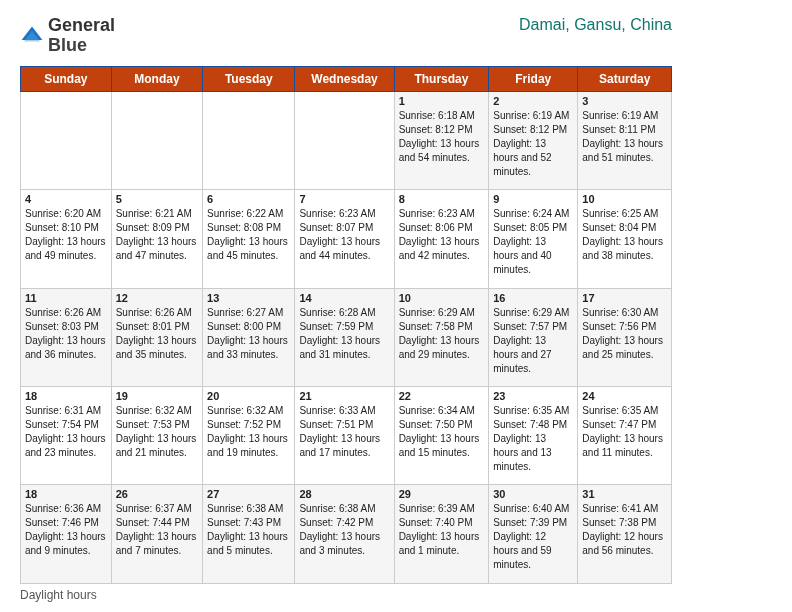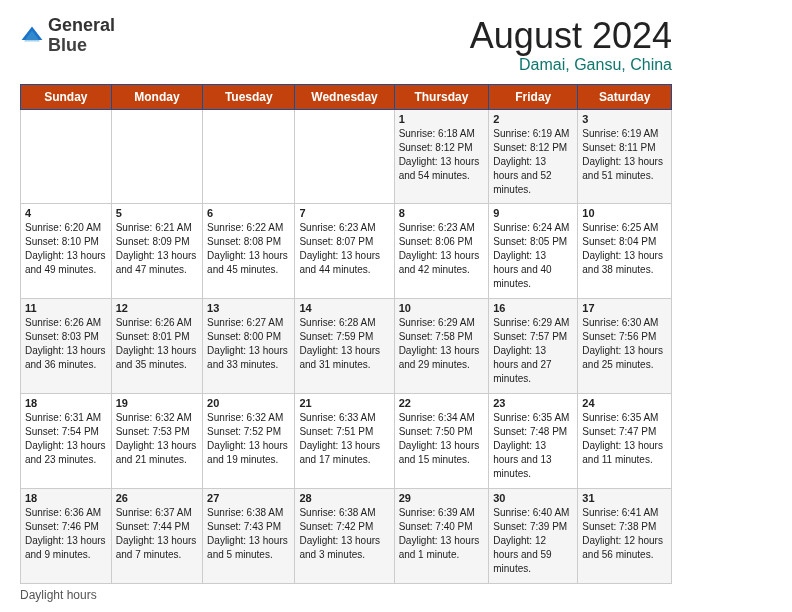--- a/index.html
+++ b/index.html
@@ -110,21 +110,20 @@
       <svg class="logo-icon" viewBox="0 0 30 30" xmlns="http://www.w3.org/2000/svg">
         <polygon points="15,3 28,20 2,20" fill="#1a73c8"></polygon>
         <polygon points="15,8 25,22 5,22" fill="#4a9fd4" opacity="0.5"></polygon>
       </svg>
       <div class="logo-text">
         <span class="logo-general">General</span><br>
         <span class="logo-blue">Blue</span>
       </div>
     </div>
     <div class="title-block">
-      <div class="month-year">August 2024</div>
       <div class="location">Damai, Gansu, China</div>
     </div>
   </div>
 
   <table class="calendar-table">
     <thead>
       <tr>
       <th>Sunday</th>
           <th>Monday</th>
           <th>Tuesday</th>

